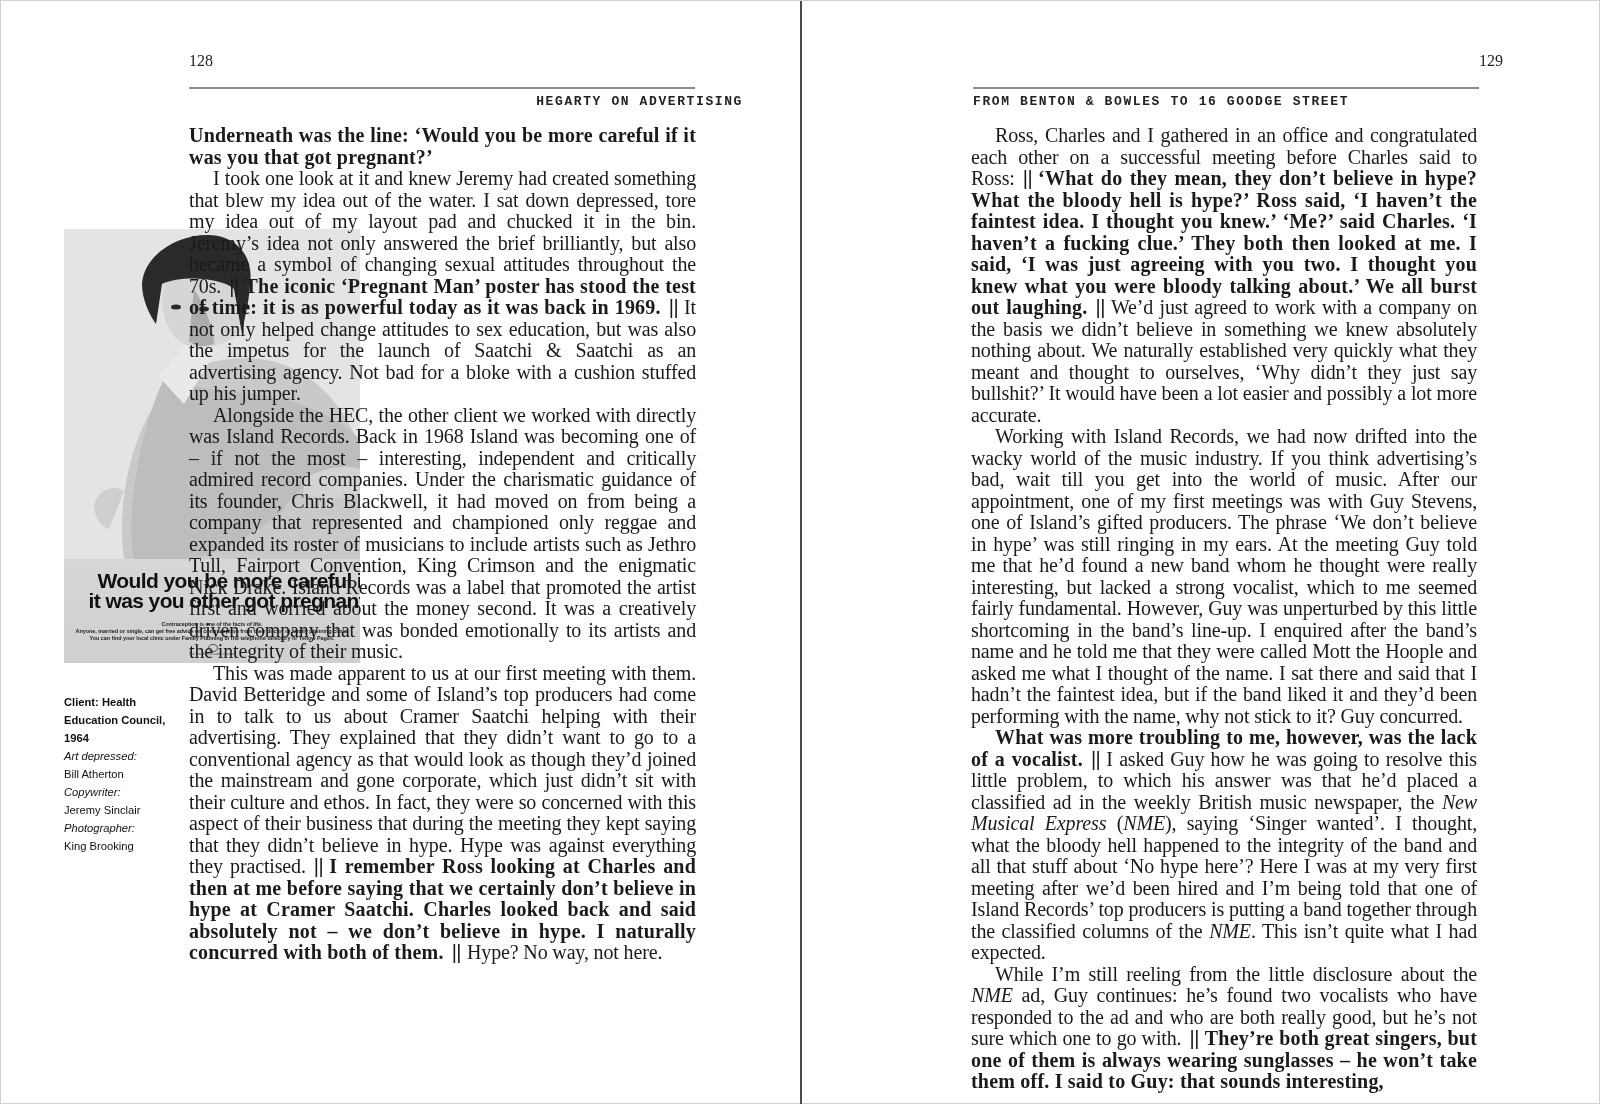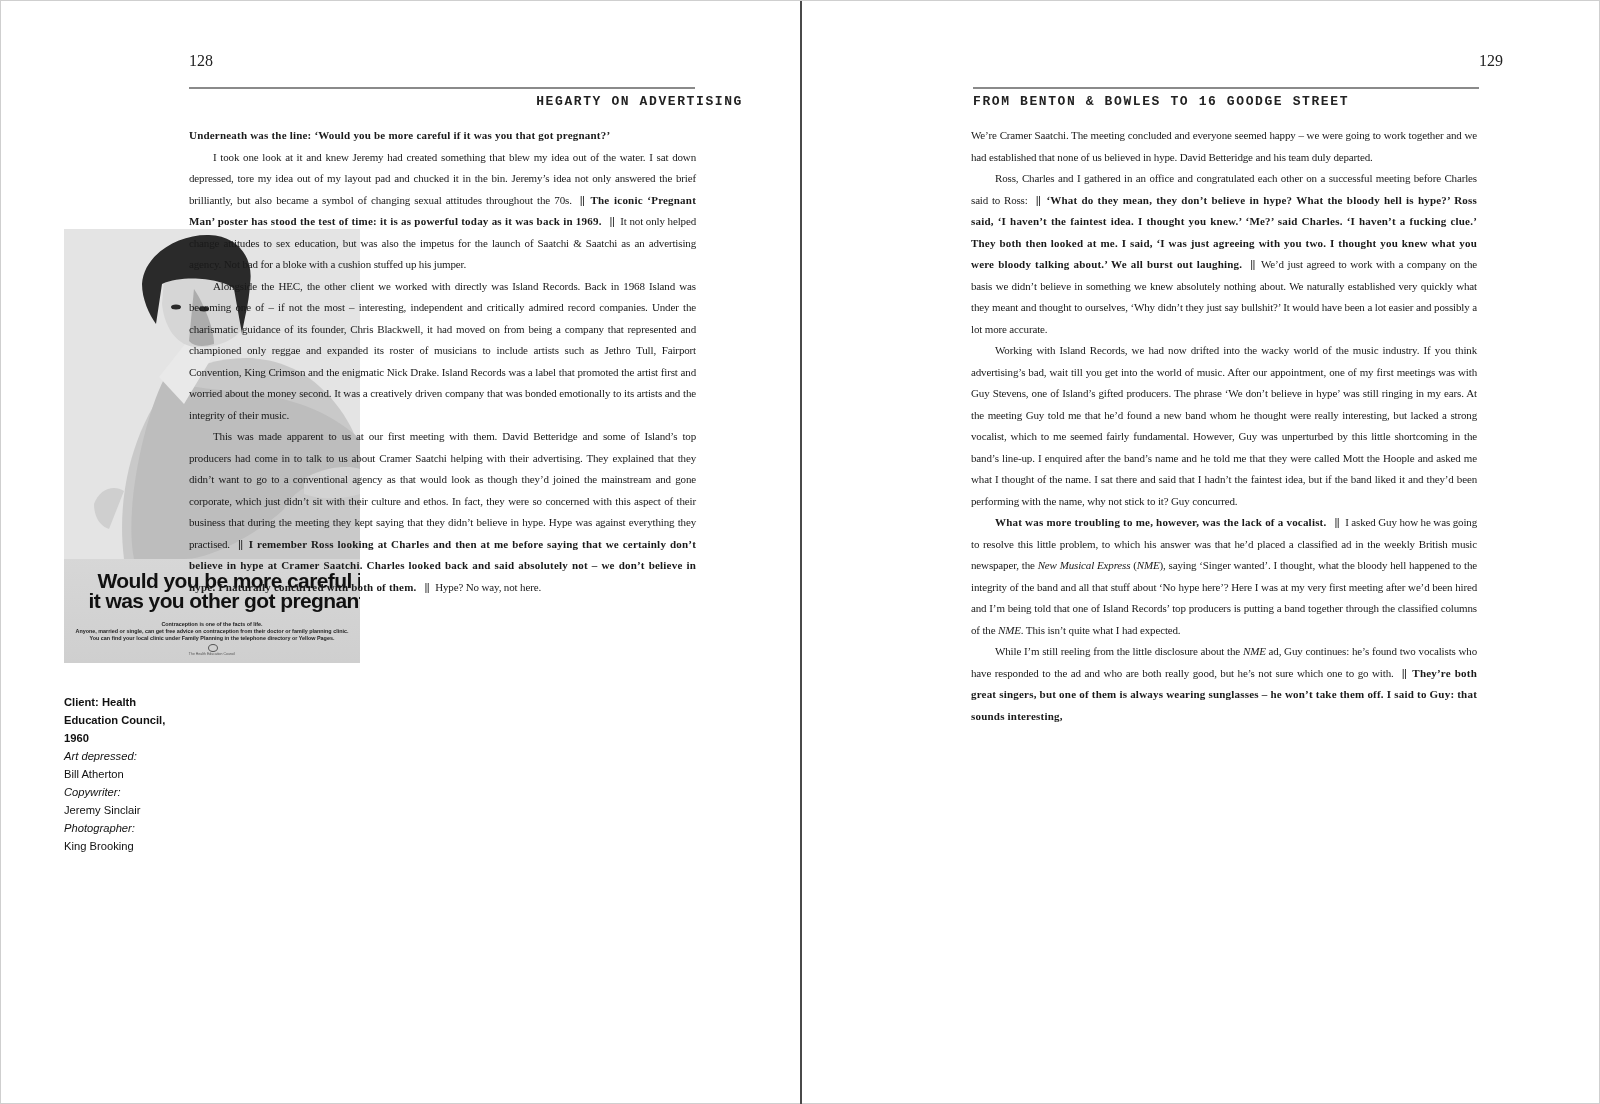--- a/index.html
+++ b/index.html
@@ -14,21 +14,21 @@
   .page { position: absolute; top: 0; height: 1104px; }
   .page-left { left: 0; width: 798px; padding-left: 48px; }
   .page-right { left: 784px; width: 822px; }
 
   .folio { position: absolute; top: 51px; font-family: "Liberation Serif", serif; font-size: 16px; color: #222; }
   .running-head { position: absolute; top: 57px; font-family: Liberation Mono, monospace; font-weight: bold; font-size: 13px; letter-spacing: 1.6px; color: #222; margin-top: 36px; }
   .rule { position: absolute; top: 86px; height: 2px; background: #8a8a8a; }
 
   .text {
     font-family: "Liberation Serif", serif;
-    font-size: 11px; line-height: 21.5px;
+    font-size: 20px; line-height: 21.5px;
     text-align: justify; color: #1a1a1a;
     letter-spacing: -0.15px;
   }
   .text p { margin: 0; text-indent: 24px; }
   .text p.noindent { text-indent: 0; }
   .b { font-weight: bold; letter-spacing: 0.2px; }
   .i { font-style: italic; }
   .sep { font-family: "Liberation Sans", sans-serif; font-weight: normal; margin: 0 6px 0 8px; letter-spacing: -0.5px; }
 
   .left-col { position: absolute; left: 188px; top: 124px; width: 507px; }
@@ -91,21 +91,21 @@
       <div class="poster-body">
         <div>Contraception is one of the facts of life.</div>
         <div>Anyone, married or single, can get free advice on contraception from their doctor or family planning clinic.</div>
         <div>You can find your local clinic under Family Planning in the telephone directory or Yellow Pages.</div>
       </div>
       <div class="poster-logo"></div>
       <div class="poster-credit">The Health Education Council</div>
     </div>
 
     <div class="caption">
-      <div class="cb">Client: Health Education Council, 1960</div>
+      <div class="cb">Client: Health Education Council, 1964</div>
       <div class="ci">Art depressed:</div>
       <div>Bill Atherton</div>
       <div class="ci">Copywriter:</div>
       <div>Jeremy Sinclair</div>
       <div class="ci">Photographer:</div>
       <div>King Brooking</div>
     </div>
 
     <div class="left-col text">
       <p class="noindent b">Underneath was the line: ‘Would you be more careful if it was you that got pregnant?’</p>
@@ -116,20 +116,19 @@
   </div>
 
   <div class="gutter"></div>
 
   <div class="page page-right">
     <div class="running-head" style="left:188px;">FROM BENTON &amp; BOWLES TO 16 GOODGE STREET</div>
     <div class="folio" style="right:104px;margin-left:30px;">129</div>
     <div class="rule" style="left:188px; width:506px;"></div>
 
     <div class="right-col text" style="left:186px;">
-      <p class="noindent">We’re Cramer Saatchi. The meeting concluded and everyone seemed happy – we were going to work together and we had established that none of us believed in hype. David Betteridge and his team duly departed.</p>
       <p><span>Ross, Charles and I gathered in an office and congratulated each other on a successful meeting before Charles said to Ross:</span><span class="sep">||</span><span class="b">‘What do they mean, they don’t believe in hype? What the bloody hell is hype?’ Ross said, ‘I haven’t the faintest idea. I thought you knew.’ ‘Me?’ said Charles. ‘I haven’t a fucking clue.’ They both then looked at me. I said, ‘I was just agreeing with you two. I thought you knew what you were bloody talking about.’ We all burst out laughing.</span><span class="sep">||</span><span>We’d just agreed to work with a company on the basis we didn’t believe in something we knew absolutely nothing about. We naturally established very quickly what they meant and thought to ourselves, ‘Why didn’t they just say bullshit?’ It would have been a lot easier and possibly a lot more accurate.</span></p>
       <p>Working with Island Records, we had now drifted into the wacky world of the music industry. If you think advertising’s bad, wait till you get into the world of music. After our appointment, one of my first meetings was with Guy Stevens, one of Island’s gifted producers. The phrase ‘We don’t believe in hype’ was still ringing in my ears. At the meeting Guy told me that he’d found a new band whom he thought were really interesting, but lacked a strong vocalist, which to me seemed fairly fundamental. However, Guy was unperturbed by this little shortcoming in the band’s line-up. I enquired after the band’s name and he told me that they were called Mott the Hoople and asked me what I thought of the name. I sat there and said that I hadn’t the faintest idea, but if the band liked it and they’d been performing with the name, why not stick to it? Guy concurred.</p>
       <p><span class="b">What was more troubling to me, however, was the lack of a vocalist.</span><span class="sep">||</span><span>I asked Guy how he was going to resolve this little problem, to which his answer was that he’d placed a classified ad in the weekly British music newspaper, the</span> <span class="i">New Musical Express</span><span> (</span><span class="i">NME</span><span>), saying ‘Singer wanted’. I thought, what the bloody hell happened to the integrity of the band and all that stuff about ‘No hype here’? Here I was at my very first meeting after we’d been hired and I’m being told that one of Island Records’ top producers is putting a band together through the classified columns of the</span> <span class="i">NME</span><span>. This isn’t quite what I had expected.</span></p>
       <p><span>While I’m still reeling from the little disclosure about the</span> <span class="i">NME</span> <span>ad, Guy continues: he’s found two vocalists who have responded to the ad and who are both really good, but he’s not sure which one to go with.</span><span class="sep">||</span><span class="b">They’re both great singers, but one of them is always wearing sunglasses – he won’t take them off. I said to Guy: that sounds interesting,</span></p>
     </div>
   </div>
 </div>
 
 </body></html>

